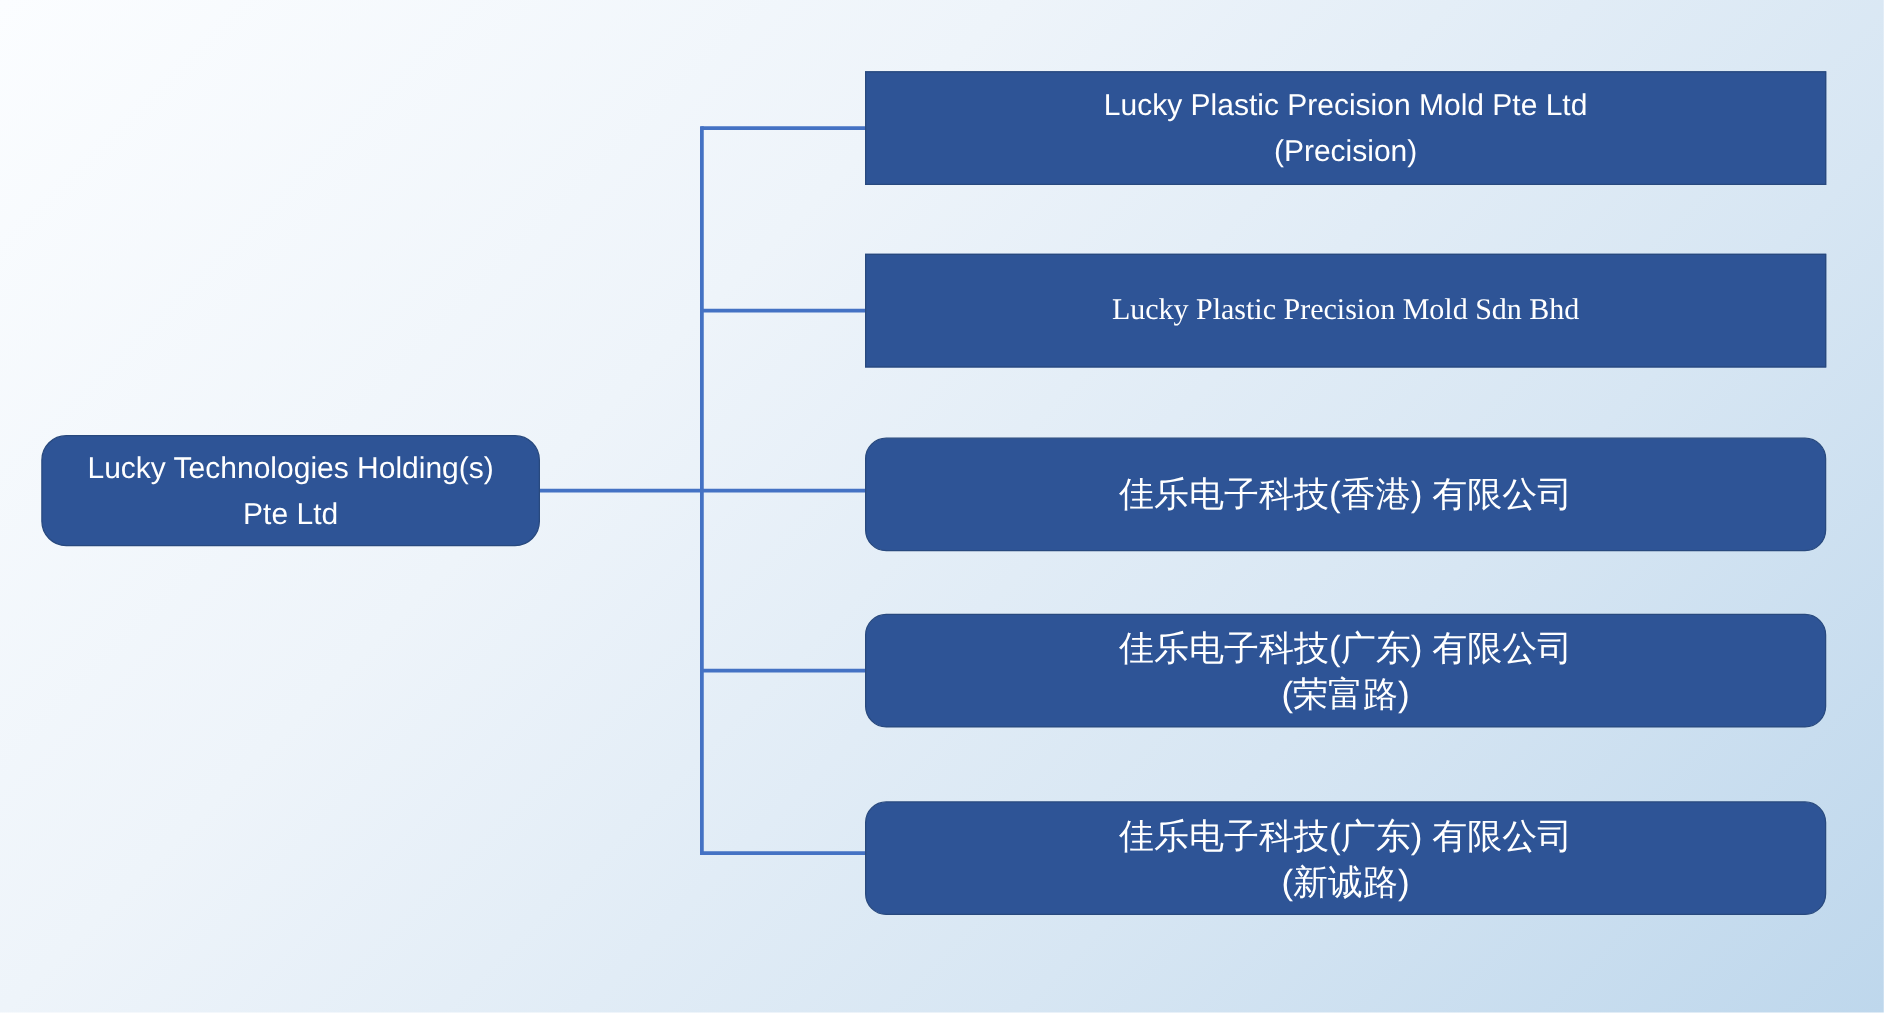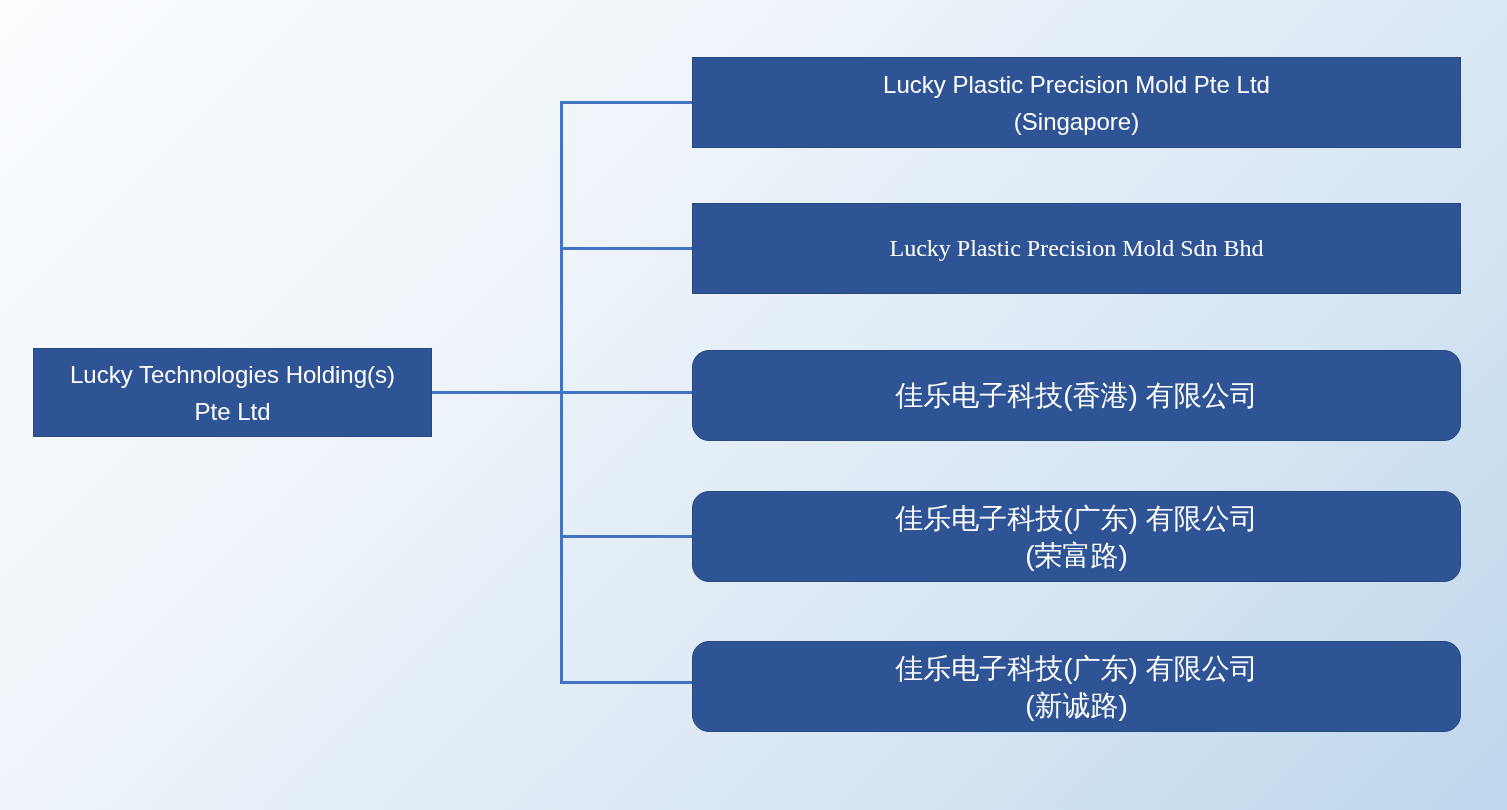--- a/index.html
+++ b/index.html
@@ -36,20 +36,21 @@
     width: 100%;
     line-height: 37px;
     white-space: nowrap;
   }
   .parent-box {
     left: 33px;
     top: 348px;
     width: 399px;
     height: 89px;
     font-size: 24px;
+    border-radius: 20px;
   }
   .child-box {
     left: 692px;
     width: 769px;
     height: 91px;
     font-size: 24px;
   }
   .child-box.cjk {
     font-size: 28px;
     border-radius: 17px;
@@ -92,21 +93,21 @@
   <div class="connector branch branch-4"></div>
   <div class="connector branch branch-5"></div>
 
   <div class="org-box parent-box">
     <span class="line1">Lucky Technologies Holding(s)</span>
     <span class="line2">Pte Ltd</span>
   </div>
 
   <div class="org-box child-box child-1">
     <span class="line1">Lucky Plastic Precision Mold Pte Ltd</span>
-    <span class="line2">(Singapore)</span>
+    <span class="line2">(Precision)</span>
   </div>
 
   <div class="org-box child-box child-2">
     <span class="line1">Lucky Plastic Precision Mold Sdn Bhd</span>
   </div>
 
   <div class="org-box child-box child-3 cjk">
     <span class="line1">佳乐电子科技(香港) 有限公司</span>
   </div>
 

